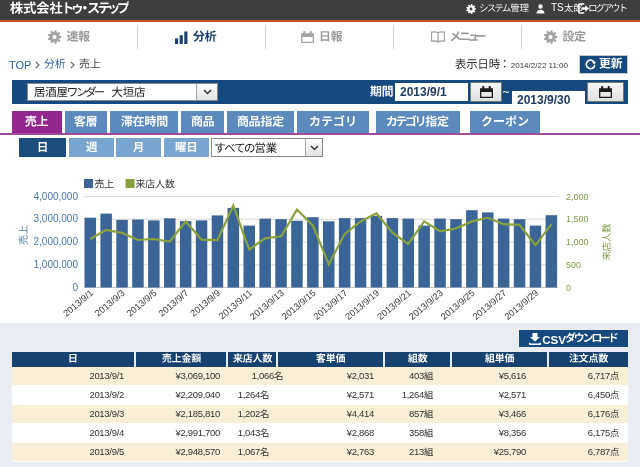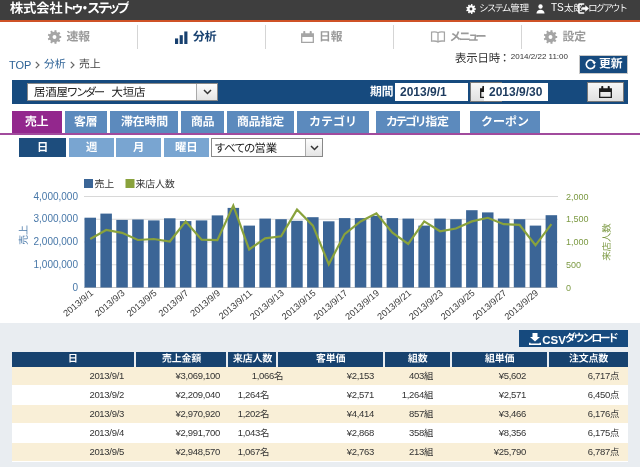--- a/index.html
+++ b/index.html
@@ -4,21 +4,21 @@
 html,body{margin:0;padding:0;}
 body{width:640px;height:467px;position:relative;font-family:"Liberation Sans",sans-serif;background:#fff;overflow:hidden;}
 .abs{position:absolute;}
 svg{display:inline-block;}
 #topbar{left:0;top:0;width:640px;height:20px;background:#3e3e3e;border-bottom:2px solid #cf5226;}
 .blk svg{display:block;}
 #nav{left:0;top:22px;width:640px;height:30px;background:#fff;}
 #nav .vsep{position:absolute;top:3px;width:1px;height:24px;background:#d5d5d5;}
 #nav .cell{position:absolute;top:0;height:30px;display:flex;align-items:center;justify-content:center;gap:5px;transform:translateX(-50%);}
 #crumb{left:9px;top:52px;height:26px;display:flex;align-items:center;font-size:11px;color:#2d6296;gap:4px;position:absolute;}
-#disp{position:absolute;right:72px;top:52px;height:26px;display:flex;align-items:flex-start;font-size:9.5px;color:#333;}
+#disp{position:absolute;right:72px;top:52px;height:26px;display:flex;align-items:center;font-size:9.5px;color:#333;}
 #btn-refresh{position:absolute;left:579px;top:55px;width:47px;height:17px;background:#164a7e;display:flex;align-items:center;justify-content:center;gap:3px;border:1px solid #c8c8c8;box-sizing:content-box;}
 #selbar{left:12px;top:80px;width:616px;height:24px;background:#164a7e;}
 .fakesel{position:absolute;background:#fff;border:1px solid #888;box-sizing:border-box;display:flex;align-items:center;}
 .fakesel .txt{flex:1;padding-left:6px;white-space:nowrap;overflow:hidden;}
 .fakesel .arr{width:var(--aw,20px);align-self:stretch;border-left:1px solid #aaa;background:linear-gradient(#fdfdfd,#e4e4e4);display:flex;align-items:center;justify-content:center;}
 #sel-shop{left:27px;top:83px;width:191px;height:18px;}
 #kikan{position:absolute;left:370px;top:80px;height:24px;display:flex;align-items:center;}
 .dinput{position:absolute;top:83px;height:18px;background:#fff;box-sizing:border-box;font-size:12px;font-weight:bold;color:#1c3a5e;line-height:18px;padding-left:5px;}
 .calbtn{position:absolute;top:82px;width:32px;height:20px;background:linear-gradient(#f7f7f7,#e0e0e0);border:1px solid #777;box-sizing:border-box;display:flex;align-items:center;justify-content:center;}
 #tilde{position:absolute;left:500px;top:80px;width:12px;text-align:center;color:#fff;font-size:12px;line-height:24px;}
@@ -372,21 +372,21 @@
 <div class="calbtn" style="left:470px;">
     <svg width="13" height="12" viewBox="0 0 14 13">
       <g fill="#1b1b1b">
         <path d="M0,2.4 L14,2.4 L14,13 L0,13 Z M1.4,6.6 L12.6,6.6 L12.6,11.6 L1.4,11.6 Z" fill-rule="evenodd"></path>
         <rect x="2.4" y="0" width="2.2" height="3.4" rx="0.8"></rect>
         <rect x="9.4" y="0" width="2.2" height="3.4" rx="0.8"></rect>
       </g>
     </svg>
   </div>
 <div id="tilde">~</div>
-<div class="dinput" style="left:484px;width:64px;">2013/9/30</div>
+<div class="dinput" style="left:512px;width:73px;margin-top:8px;">2013/9/30</div>
 <div class="calbtn" style="left:587px;width:37px;">
     <svg width="13" height="12" viewBox="0 0 14 13">
       <g fill="#1b1b1b">
         <path d="M0,2.4 L14,2.4 L14,13 L0,13 Z M1.4,6.6 L12.6,6.6 L12.6,11.6 L1.4,11.6 Z" fill-rule="evenodd"></path>
         <rect x="2.4" y="0" width="2.2" height="3.4" rx="0.8"></rect>
         <rect x="9.4" y="0" width="2.2" height="3.4" rx="0.8"></rect>
       </g>
     </svg>
   </div>
 <div id="tabs">
@@ -860,29 +860,29 @@
 <div class="rstrip" style="top:367px;background:#f9efd7"></div>
 <div class="dcell" style="top:367px;left:12px;width:112px">2013/9/1</div>
 <div class="dcell" style="top:367px;left:136px;width:84px">¥3,069,100</div>
 <div class="dcell" style="top:367px;left:242px;width:41px">1,066<svg width="9" height="12" viewBox="0 0 9 12" style="vertical-align:-4.1px">
       <g fill="#333">
         <g transform="translate(-0.1,8.4) scale(0.00950,-0.00950)">
           <path d="M365 29H847V-40H365ZM330 740H697V672H330ZM375 843 460 827Q422 762 369 697Q316 631 247 570Q178 509 91 458Q86 467 76 478Q67 489 57 499Q47 510 38 516Q120 561 185 616Q251 672 299 730Q346 789 375 843ZM672 740H687L700 744L750 716Q705 603 633 509Q561 415 470 341Q380 267 279 212Q179 158 76 125Q72 135 65 148Q57 161 49 173Q40 185 33 192Q130 220 227 270Q324 320 411 389Q497 458 566 543Q634 628 672 726ZM206 562 261 609Q301 583 344 549Q386 515 423 481Q460 447 483 418L422 365Q401 394 365 429Q329 464 287 499Q245 534 206 562ZM811 346H888V-82H811ZM399 346H849V277H399V-80H324V286L384 346Z"></path>
         </g>
       </g>
     </svg></div>
-<div class="dcell" style="top:367px;left:278px;width:96px">¥2,153</div>
+<div class="dcell" style="top:367px;left:278px;width:96px">¥2,031</div>
 <div class="dcell" style="top:367px;left:385px;width:48px">403<svg width="9" height="12" viewBox="0 0 9 12" style="vertical-align:-4.1px">
       <g fill="#333">
         <g transform="translate(-0.1,8.4) scale(0.00950,-0.00950)">
           <path d="M526 531H850V462H526ZM526 278H850V209H526ZM487 784H890V-25H815V715H559V-25H487ZM381 17H967V-51H381ZM195 840 262 814Q244 778 222 738Q200 698 179 661Q158 625 138 597L86 620Q105 649 125 688Q145 726 164 767Q183 807 195 840ZM316 726 382 698Q347 641 305 579Q262 516 219 457Q176 398 138 355L90 380Q119 414 150 457Q181 500 211 547Q242 594 269 640Q296 686 316 726ZM38 629 75 679Q103 656 132 628Q161 600 185 572Q209 545 222 523L182 465Q168 489 145 518Q121 547 93 576Q65 605 38 629ZM284 494 340 518Q362 485 382 448Q402 411 417 376Q433 341 440 313L381 285Q373 313 358 349Q343 385 324 423Q305 461 284 494ZM36 393Q103 395 197 399Q291 402 390 407L390 345Q295 339 204 334Q113 329 42 325ZM310 254 366 273Q388 227 408 173Q427 119 435 80L373 59Q366 99 348 154Q330 208 310 254ZM91 268 155 257Q145 186 127 117Q109 49 85 1Q78 6 67 11Q57 16 45 22Q34 27 25 30Q51 76 66 139Q82 203 91 268ZM206 364H274V-82H206Z"></path>
         </g>
       </g>
     </svg></div>
-<div class="dcell" style="top:367px;left:452px;width:74px">¥5,602</div>
+<div class="dcell" style="top:367px;left:452px;width:74px">¥5,616</div>
 <div class="dcell" style="top:367px;left:549px;width:70px">6,717<svg width="9" height="12" viewBox="0 0 9 12" style="vertical-align:-4.1px">
       <g fill="#333">
         <g transform="translate(-0.1,8.4) scale(0.00950,-0.00950)">
           <path d="M455 840H530V499H455ZM237 465V286H760V465ZM166 536H835V216H166ZM490 734H910V663H490ZM340 128 411 134Q419 103 424 66Q430 30 433 -4Q437 -37 437 -61L361 -71Q361 -46 358 -12Q356 22 351 59Q346 96 340 128ZM547 127 615 142Q631 112 645 76Q660 41 672 8Q685 -25 690 -50L617 -69Q612 -44 601 -10Q590 24 576 60Q562 96 547 127ZM751 135 818 161Q844 129 869 93Q895 57 917 21Q939 -14 951 -42L880 -72Q869 -44 848 -8Q827 28 801 66Q776 103 751 135ZM177 155 248 136Q224 78 188 19Q151 -40 110 -79L42 -46Q82 -12 118 44Q154 99 177 155Z"></path>
         </g>
       </g>
     </svg></div>
 <div class="rstrip" style="top:386px;background:#ffffff"></div>
 <div class="dcell" style="top:386px;left:12px;width:112px">2013/9/2</div>
 <div class="dcell" style="top:386px;left:136px;width:84px">¥2,209,040</div>
@@ -904,21 +904,21 @@
 <div class="dcell" style="top:386px;left:452px;width:74px">¥2,571</div>
 <div class="dcell" style="top:386px;left:549px;width:70px">6,450<svg width="9" height="12" viewBox="0 0 9 12" style="vertical-align:-4.1px">
       <g fill="#333">
         <g transform="translate(-0.1,8.4) scale(0.00950,-0.00950)">
           <path d="M455 840H530V499H455ZM237 465V286H760V465ZM166 536H835V216H166ZM490 734H910V663H490ZM340 128 411 134Q419 103 424 66Q430 30 433 -4Q437 -37 437 -61L361 -71Q361 -46 358 -12Q356 22 351 59Q346 96 340 128ZM547 127 615 142Q631 112 645 76Q660 41 672 8Q685 -25 690 -50L617 -69Q612 -44 601 -10Q590 24 576 60Q562 96 547 127ZM751 135 818 161Q844 129 869 93Q895 57 917 21Q939 -14 951 -42L880 -72Q869 -44 848 -8Q827 28 801 66Q776 103 751 135ZM177 155 248 136Q224 78 188 19Q151 -40 110 -79L42 -46Q82 -12 118 44Q154 99 177 155Z"></path>
         </g>
       </g>
     </svg></div>
 <div class="rstrip" style="top:405px;background:#f9efd7"></div>
 <div class="dcell" style="top:405px;left:12px;width:112px">2013/9/3</div>
-<div class="dcell" style="top:405px;left:136px;width:84px">¥2,970,920</div>
+<div class="dcell" style="top:405px;left:136px;width:84px">¥2,185,810</div>
 <div class="dcell" style="top:405px;left:228px;width:41px">1,202<svg width="9" height="12" viewBox="0 0 9 12" style="vertical-align:-4.1px">
       <g fill="#333">
         <g transform="translate(-0.1,8.4) scale(0.00950,-0.00950)">
           <path d="M365 29H847V-40H365ZM330 740H697V672H330ZM375 843 460 827Q422 762 369 697Q316 631 247 570Q178 509 91 458Q86 467 76 478Q67 489 57 499Q47 510 38 516Q120 561 185 616Q251 672 299 730Q346 789 375 843ZM672 740H687L700 744L750 716Q705 603 633 509Q561 415 470 341Q380 267 279 212Q179 158 76 125Q72 135 65 148Q57 161 49 173Q40 185 33 192Q130 220 227 270Q324 320 411 389Q497 458 566 543Q634 628 672 726ZM206 562 261 609Q301 583 344 549Q386 515 423 481Q460 447 483 418L422 365Q401 394 365 429Q329 464 287 499Q245 534 206 562ZM811 346H888V-82H811ZM399 346H849V277H399V-80H324V286L384 346Z"></path>
         </g>
       </g>
     </svg></div>
 <div class="dcell" style="top:405px;left:278px;width:96px">¥4,414</div>
 <div class="dcell" style="top:405px;left:385px;width:48px">857<svg width="9" height="12" viewBox="0 0 9 12" style="vertical-align:-4.1px">
       <g fill="#333">

